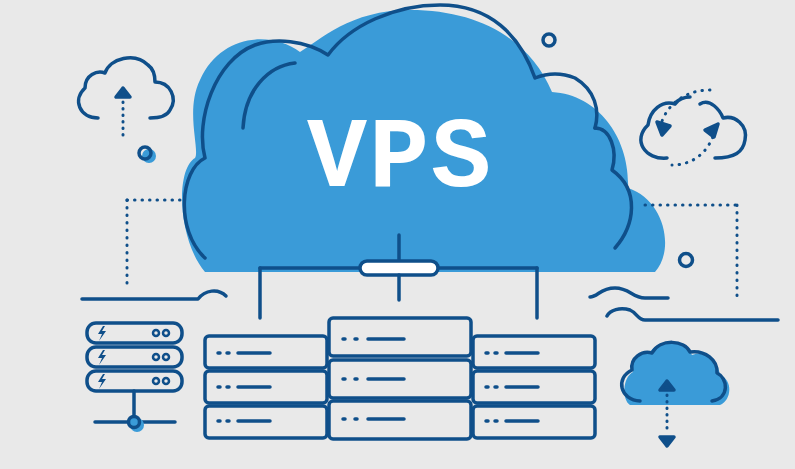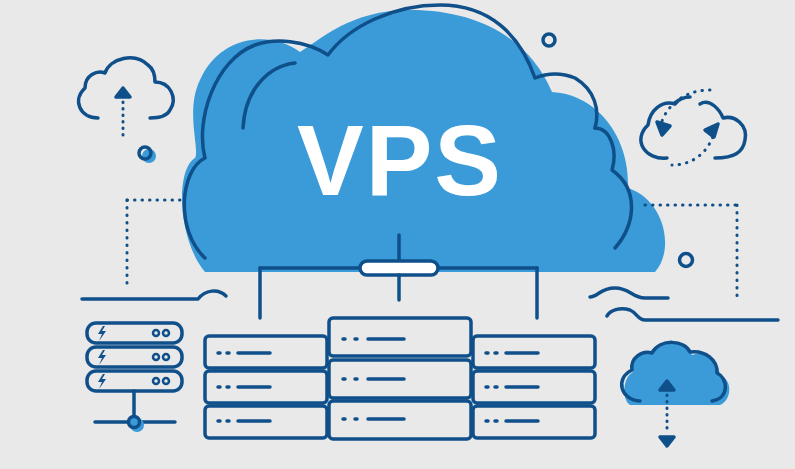--- a/index.html
+++ b/index.html
@@ -1,18 +1,18 @@
 <!DOCTYPE html>
 <html><head>
   <meta charset="utf-8">
   <style>
     html, body { margin: 0; padding: 0; }
     body { width: 795px; height: 469px; background: #e9e9e9; overflow: hidden; position: relative; font-family: "DejaVu Sans", sans-serif; }
     #stage { position: absolute; left: 0; top: 0; width: 795px; height: 469px; }
-    .vps-title { position: absolute; left: 270px; top: 105px; width: 260px; text-align: center; color: #ffffff; font-family: Liberation Sans, sans-serif; font-weight: bold; font-size: 100px; line-height: 110px; letter-spacing: 2px; }
+    .vps-title { position: absolute; left: 270px; top: 105px; width: 260px; text-align: center; color: #ffffff; font-family: Liberation Mono, monospace; font-weight: bold; font-size: 100px; line-height: 110px; letter-spacing: 2px; }
   </style>
 </head>
 <body>
 
 <svg id="stage" width="795" height="469" viewBox="0 0 795 469" xmlns="http://www.w3.org/2000/svg">
   <g fill="none" stroke="#0f4f8a" stroke-width="3.5" stroke-linecap="round" stroke-linejoin="round">
 
     <g>
       <path d="M205,272 L655,272 C675,250 665,200 628,188 C630,140 600,95 552,92 C530,40 480,10 410,10 C350,10 320,40 300,52 C270,30 220,35 200,80 C185,110 200,150 195,158 C175,170 178,240 205,272 Z" fill="#3a9bd8" stroke="none"></path>
       <path d="M205,258 C175,230 180,170 205,158 C195,120 215,60 255,45 C275,38 305,40 328,55 C350,25 395,5 440,5 C490,5 520,35 535,78 C545,74 560,72 575,78 C595,90 600,110 595,128"></path>

